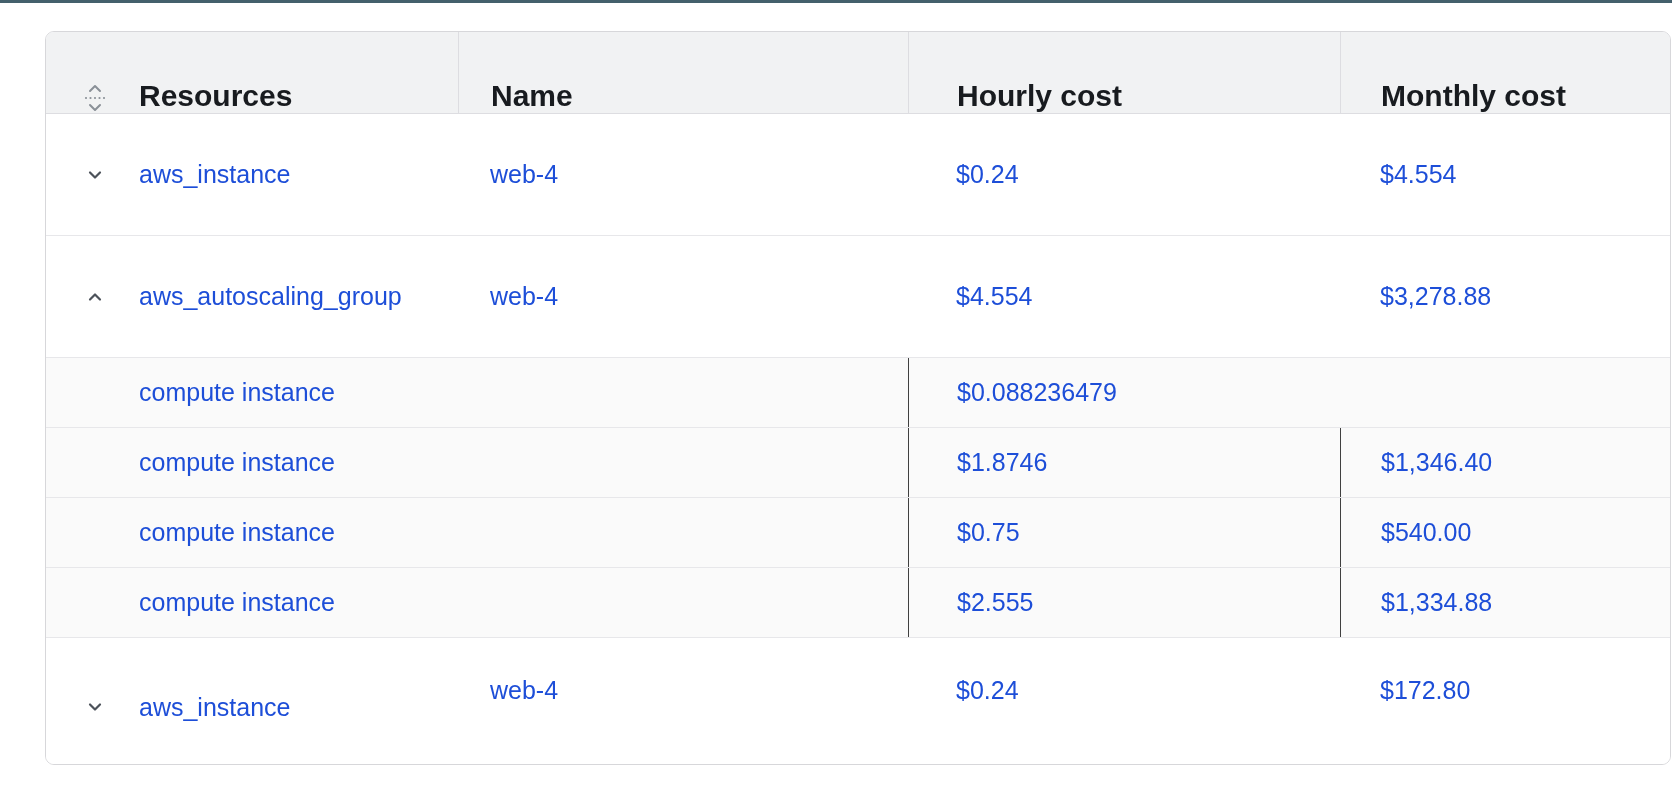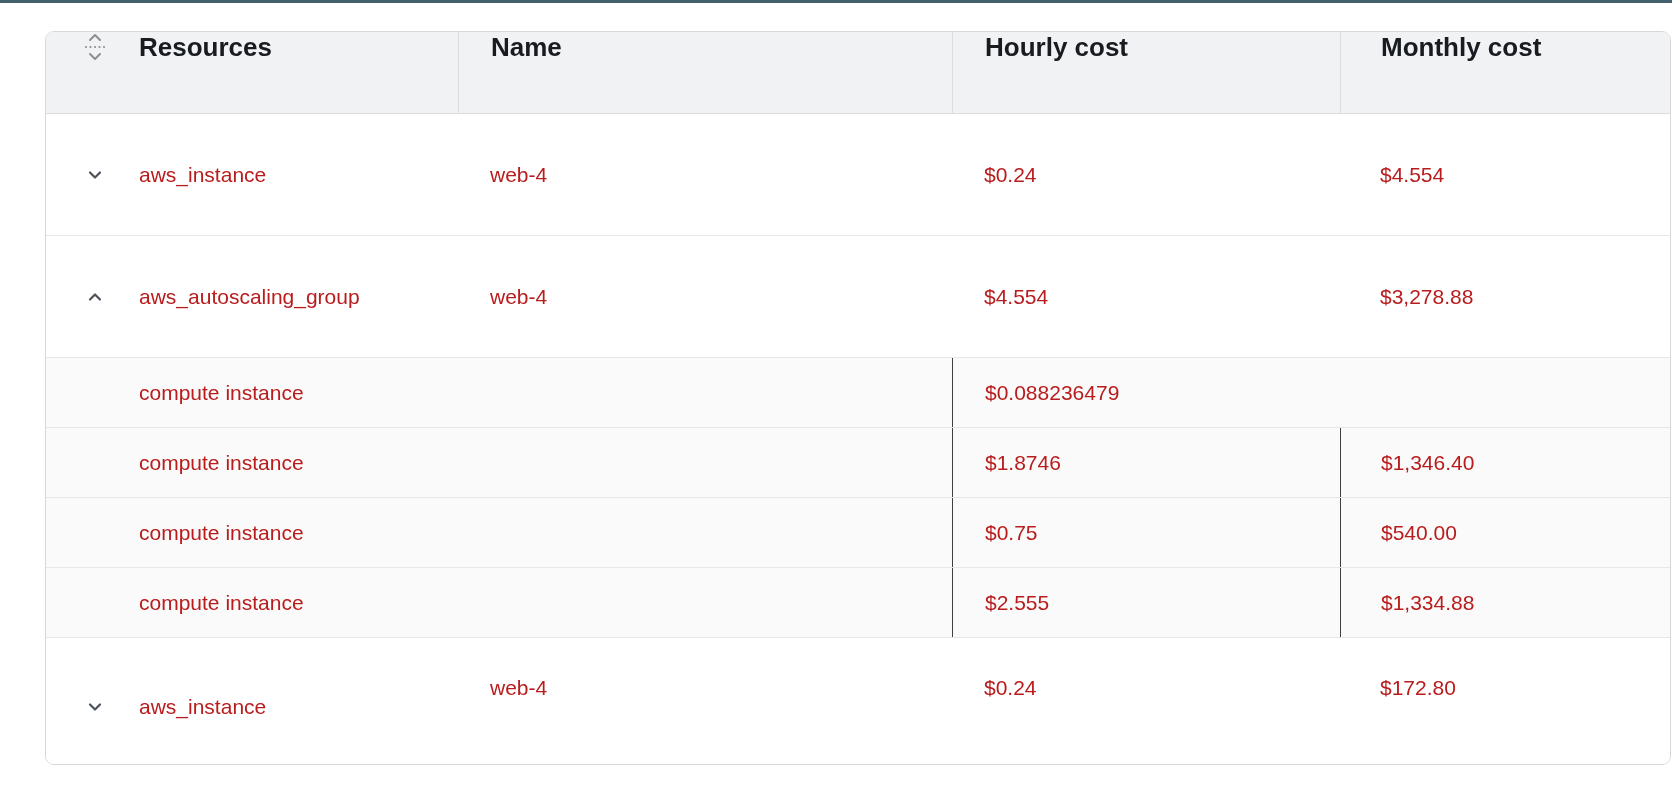--- a/index.html
+++ b/index.html
@@ -26,38 +26,38 @@
     display: grid;
     grid-template-columns: 412px 450px 432px 1fr;
     align-items: stretch;
   }
   .thead {
     background: #f1f2f3;
     height: 82px;
     border-bottom: 1px solid #dddde1;
   }
   .thead .cell {
-    display: flex; align-items: flex-start;
-    font-size: 26px; font-weight: 700; color: #181b1f;
+    display: flex; align-items: flex-end;
+    font-size: 30px; font-weight: 700; color: #181b1f;
   }
   .thead .cell + .cell { border-left: 1px solid #dddde1; }
   .cell-c1 { padding-left: 38px; }
   .cell-c1 .label-gap { margin-left: 33px; }
   .cell-c2 { padding-left: 32px; }
-  .cell-c3 { padding-left: 32px; margin-left: 44px; }
+  .cell-c3 { padding-left: 48px; }
   .cell-c4 { padding-left: 40px; }
 
   .trow {
     border-bottom: 1px solid #e7e7ea;
     background: #ffffff;
   }
   .trow:last-child { border-bottom: none; }
   .trow .cell {
     display: flex; align-items: center;
-    font-size: 21px; color: #b91c1c;
+    font-size: 25px; color: #1d4ed8;
   }
   .row-main { height: 122px; }
   .row-main.row-tall { height: 126px; }
   .row-sub {
     height: 70px;
     background: #fafafa;
   }
   .row-sub .cell-c1 { padding-left: 93px; }
   .row-sub .cell-c3, .row-sub .cell-c4 { border-left: 1px solid #404040; }
 

